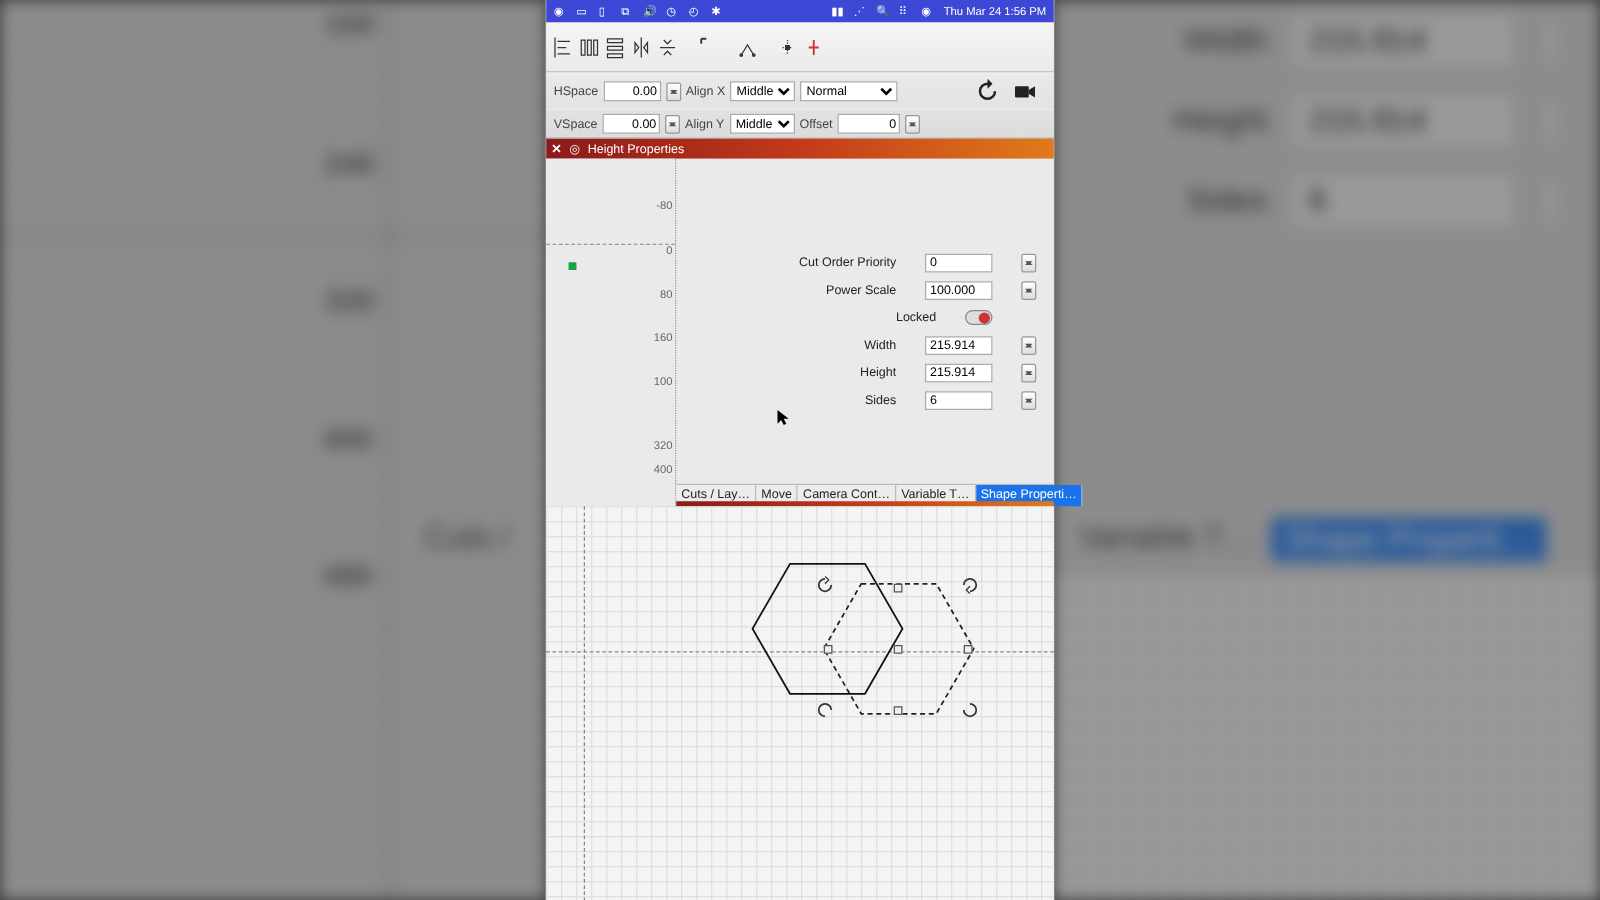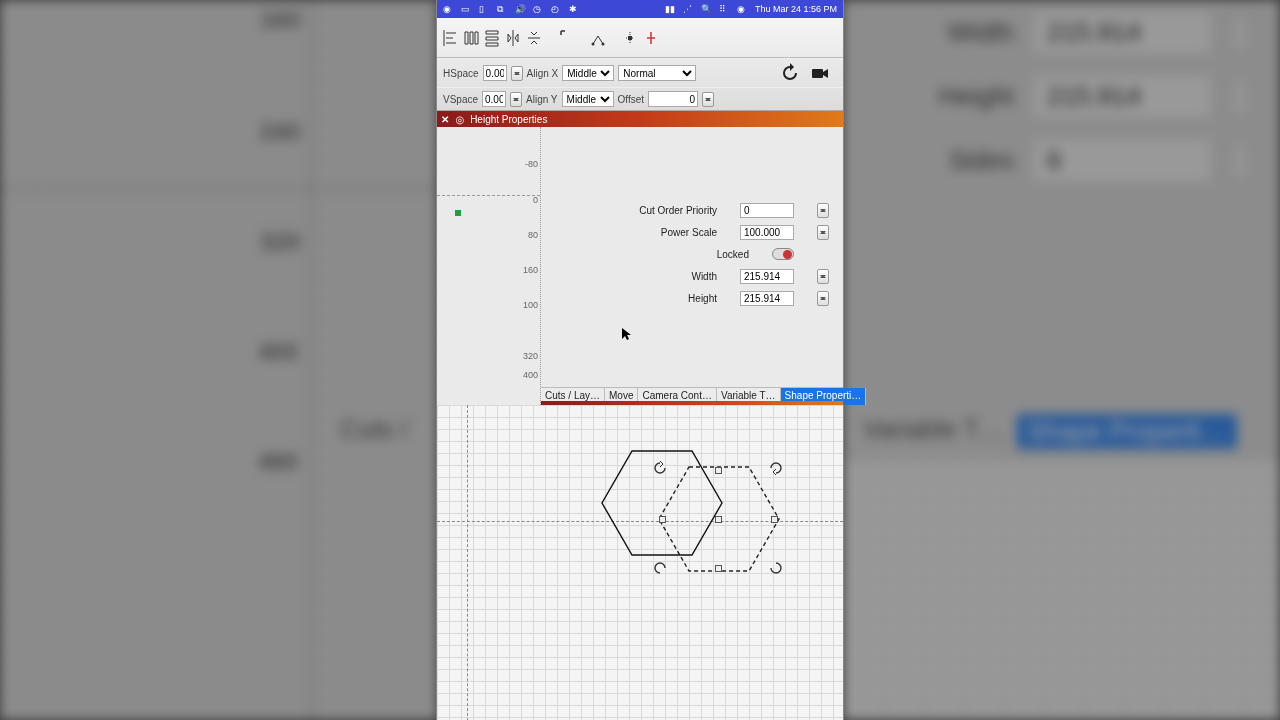--- a/index.html
+++ b/index.html
@@ -25,21 +25,21 @@
 .menubar .left, .menubar .right { display: flex; align-items: center; gap: 8px; }
 .menubar .ico { width: 10px; height: 10px; display: inline-block; }
 
 
 .tb { background: linear-gradient(#f5f5f5,#dcdcdc); border-bottom: 1px solid #aaa; }
 .tb-row1 { height: 40px; display: flex; align-items: center; gap: 3px; padding: 0 4px; border-bottom: 1px solid #bbb; }
 .tb-row1 .sep { width: 8px; }
 .tb-btn { width: 18px; height: 24px; display:flex; align-items:center; justify-content:center; }
 .tb-btn svg { width: 16px; height: 20px; }
 .tb-row2 { display:flex; align-items:center; gap:4px; padding: 3px 6px; font-size: 10px; color:#333; border-top: 1px solid #eee; }
-.tb-row2 input.num { width: 24px; height:16px; font-size:10px; text-align:right; padding:0 2px; border:1px solid #aaa; background:#fff; }
+.tb-row2 input.num { width: 46px; height:16px; font-size:10px; text-align:right; padding:0 2px; border:1px solid #aaa; background:#fff; }
 .tb-row2 .lbl { color:#444; }
 .tb-row2 select { height:16px; font-size:10px; border:1px solid #aaa; background:#fff; }
 .tb-actions { margin-left:auto; display:flex; gap:8px; padding-right:6px; }
 .round-btn { width:22px; height:22px; display:flex; align-items:center; justify-content:center; }
 
 
 .panel-hdr { height: 16px; background: linear-gradient(90deg,#8b1a1a,#c33a1a,#e07a1a); color:#fff; font-size:10px; display:flex; align-items:center; padding: 0 4px; gap:6px; }
 .panel-hdr .x { font-weight:bold; cursor:pointer; }
 
 
@@ -276,20 +276,25 @@
       <div class="prow">
         <span class="plabel">Width</span>
         <input type="text" value="215.914" style="">
         <span class="stepper"></span>
       </div>
       <div class="prow">
         <span class="plabel">Height</span>
         <input type="text" value="215.914" style="">
         <span class="stepper"></span>
       </div>
+      <div class="prow">
+        <span class="plabel">Sides</span>
+        <input type="text" value="6" style="">
+        <span class="stepper"></span>
+      </div>
     </div>
 
     <div class="cursor" style="left:184px; top:200px">
       <svg viewBox="0 0 10 14">
           <path d="M1 1l0 11 3-3 2 4 2-1-2-4 4 0z" fill="#000"></path>
         </svg>
     </div>
 
     <div class="tabs">
       <div class="tab">Cuts / Lay…</div>

